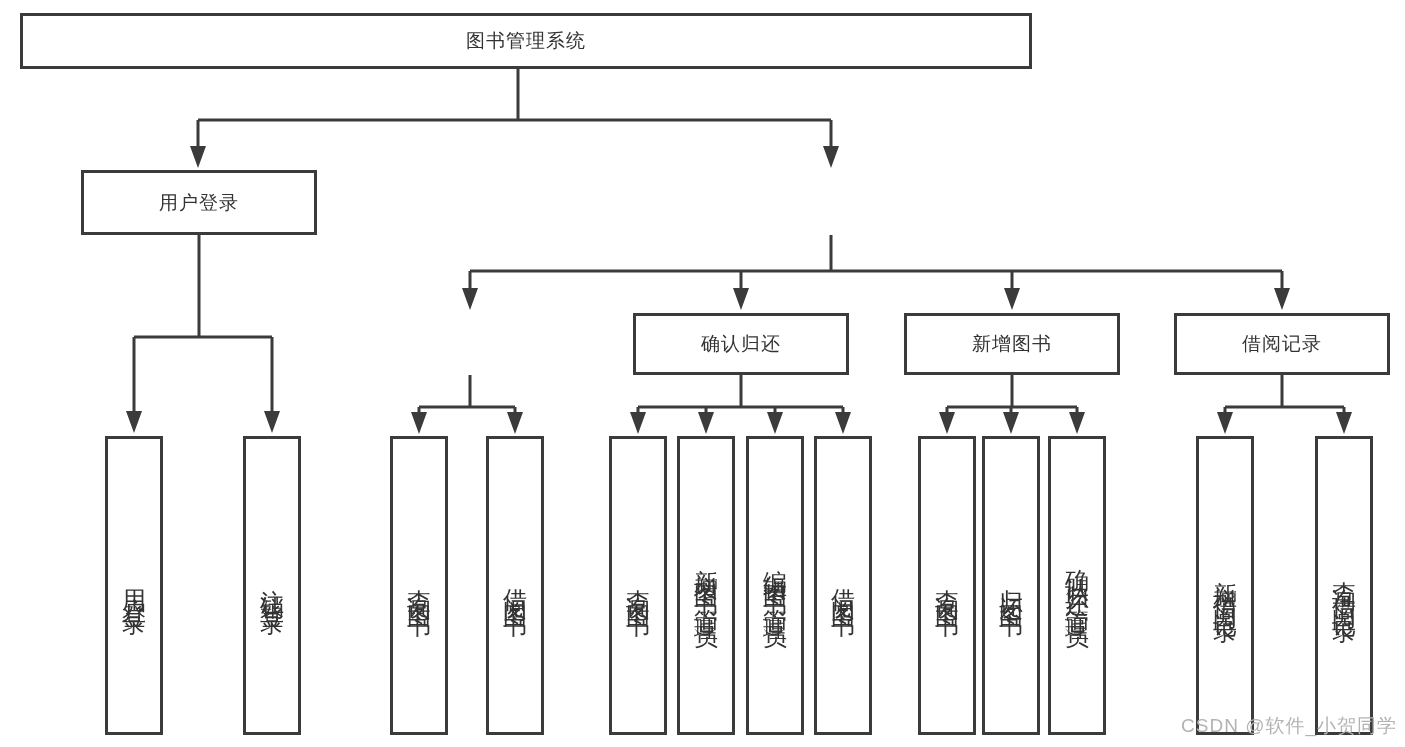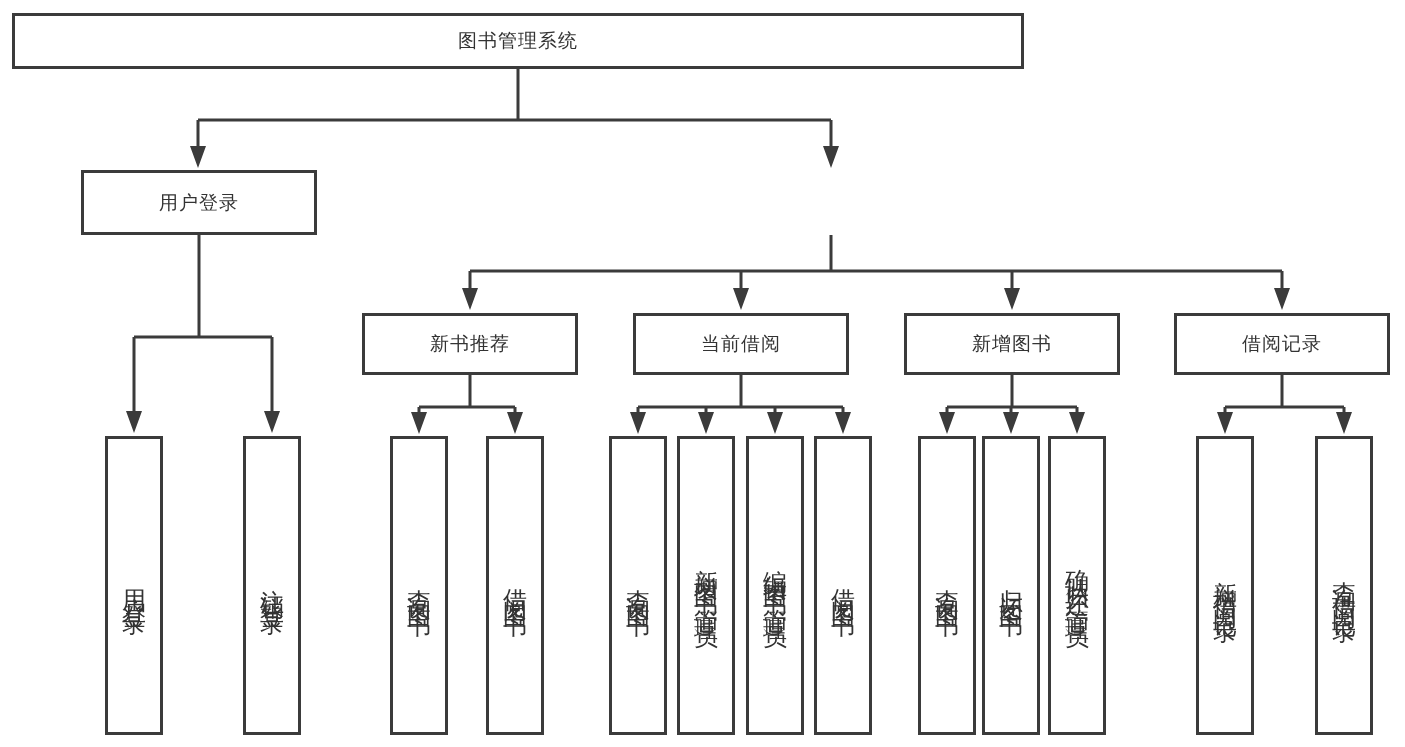--- a/index.html
+++ b/index.html
@@ -67,33 +67,30 @@
       M1012 310 L1004 288 L1020 288 Z  M1282 310 L1274 288 L1290 288 Z
       M134 433 L126 411 L142 411 Z  M272 433 L264 411 L280 411 Z
       M419 434 L411 412 L427 412 Z  M515 434 L507 412 L523 412 Z
       M638 434 L630 412 L646 412 Z  M706 434 L698 412 L714 412 Z
       M775 434 L767 412 L783 412 Z  M843 434 L835 412 L851 412 Z
       M947 434 L939 412 L955 412 Z  M1011 434 L1003 412 L1019 412 Z
       M1077 434 L1069 412 L1085 412 Z
       M1225 434 L1217 412 L1233 412 Z  M1344 434 L1336 412 L1352 412 Z"></path>
   </svg>
 
-  <div class="node h" style="left:12px;top:13px;width:1012px;height:56px">
+  <div class="node h" style="left:20px;top:13px;width:1012px;height:56px">
     <span>图书管理系统</span>
   </div>
 
   <div class="node h" style="left:81px;top:170px;width:236px;height:65px">
     <span>用户登录</span>
   </div>
 
-  <div class="node h" style="left:362px;top:313px;width:216px;height:62px">
-    <span>新书推荐</span>
-  </div>
   <div class="node h" style="left:633px;top:313px;width:216px;height:62px">
-    <span>当前借阅</span>
+    <span>确认归还</span>
   </div>
   <div class="node h" style="left:904px;top:313px;width:216px;height:62px">
     <span>新增图书</span>
   </div>
   <div class="node h" style="left:1174px;top:313px;width:216px;height:62px">
     <span>借阅记录</span>
   </div>
 
   <div class="node v" style="left:105px;top:436px;width:58px;height:299px">
     <span>用户登录</span>
@@ -132,14 +129,15 @@
     <span>确认归还（管理员）</span>
   </div>
 
   <div class="node v" style="left:1196px;top:436px;width:58px;height:299px">
     <span>新增借阅记录</span>
   </div>
   <div class="node v" style="left:1315px;top:436px;width:58px;height:299px">
     <span>查询借阅记录</span>
   </div>
 
+  <div class="watermark">CSDN @软件_小贺同学</div>
 
 </div>
 
 </body></html>

